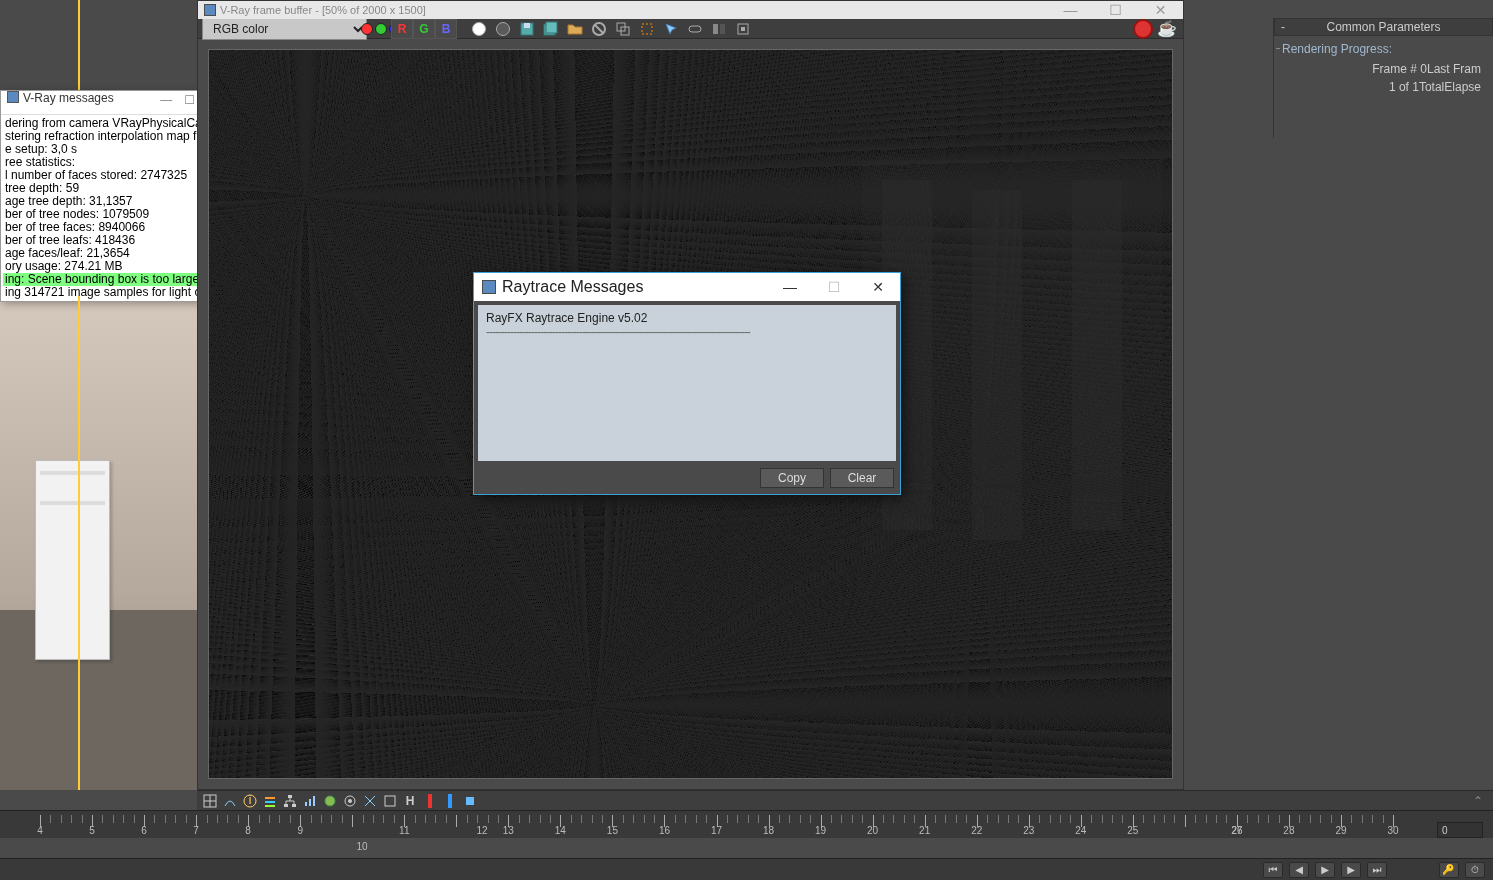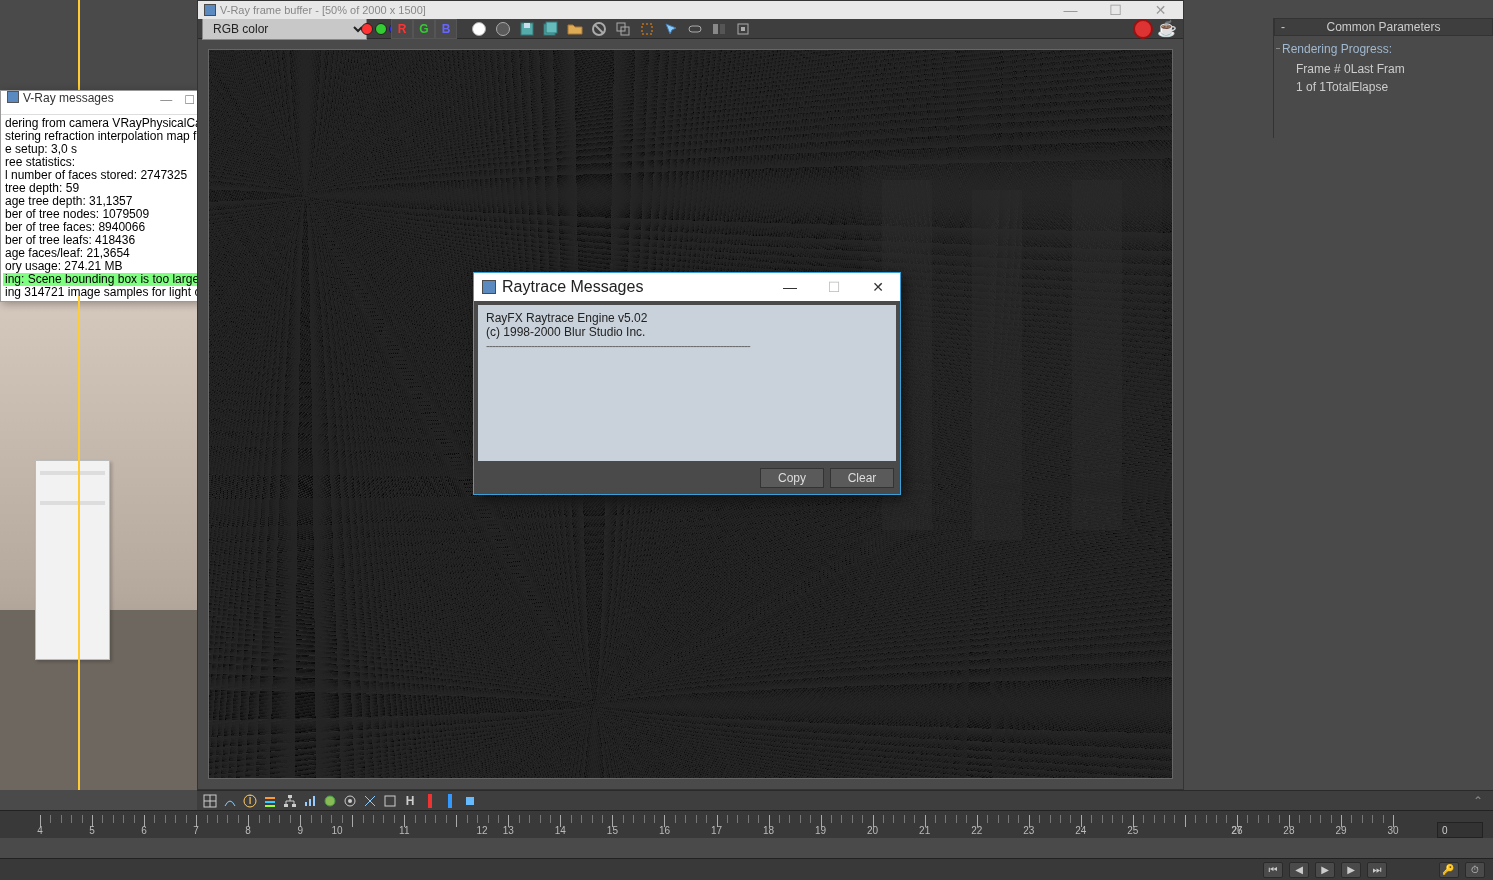--- a/index.html
+++ b/index.html
@@ -70,21 +70,21 @@
 .raytrace-footer { display: flex; justify-content: flex-end; padding: 3px 6px 6px; gap: 6px; background:#4a4a4a;}
 .raytrace-btn { width: 64px; height: 20px; background: #5a5a5a; border: 1px solid #333; color: #ddd; font-size: 12px; cursor: pointer;}
 
 
 .right-panel { position: absolute; right: 0; top: 18px; width: 220px; background: #4a4a4a; border-left: 1px solid #333; height: 120px;}
 .cp-header { height: 18px; background: #3e3e3e; display: flex; align-items: center; justify-content: center; color: #ccc; font-size: 11px; position:relative; border:1px solid #333;}
 .cp-header .minus { position:absolute; left:6px;}
 .cp-body { padding: 6px 8px; font-size: 11px; color: #ccc;}
 .cp-group-label { color: #a0b8d0; margin-bottom: 4px; position:relative;}
 .cp-group-label::before { content:''; position:absolute; left:-6px; top:6px; width:4px; height:1px; background:#888;}
-.cp-row { display: flex; justify-content: flex-start; padding: 2px 4px 2px 14px; }
+.cp-row { display: flex; justify-content: flex-end; padding: 2px 4px 2px 14px; }
 
 
 .bottom-trackbar-wrap { position:absolute; left:197px; right:0; top:790px; height:20px; background:#3e3e3e; display:flex; align-items:center; padding:0 4px; gap:2px; border-top:1px solid #2a2a2a;}
 .tb-small-btn { width:18px; height:16px; display:flex; align-items:center; justify-content:center; border:0; background:transparent; cursor:pointer; color:#ccc; border-radius:2px;}
 .tb-small-btn svg { width:14px; height:14px;}
 .red-bar { width:4px; height:14px; background:#e33;}
 .blue-bar { width:4px; height:14px; background:#39f;}
 .tb-caret { margin-left:auto; margin-right:6px; color:#888; font-size:12px;}
 
 .timeline { position:absolute; left:0; right:0; top:810px; height:28px; background:#393939; border-top:1px solid #222;}
@@ -248,21 +248,20 @@
     <span class="raytrace-title-icon"></span>
     <span class="raytrace-title">Raytrace Messages</span>
     <div class="raytrace-win-controls">
       <div>—</div>
       <div class="disabled">☐</div>
       <div>✕</div>
     </div>
   </div>
   <div class="raytrace-body">
     <div>RayFX Raytrace Engine v5.02</div>
-    <div>(c) 1998-2000 Blur Studio Inc.</div>
     <div class="raytrace-divider">----------------------------------------------------------------------------------------</div>
     <div style="height:18px"></div>
   </div>
   <div class="raytrace-footer">
     <button class="raytrace-btn">Copy</button>
     <button class="raytrace-btn">Clear</button>
   </div>
 </div>
 
 <div class="right-panel">
@@ -393,21 +392,21 @@
       <div class="tick" style="left: 268.969px;"></div>
       <div class="tick" style="left: 279.377px;"></div>
       <div class="tick" style="left: 289.785px;"></div>
       <div class="tick big" style="left: 300.192px;"></div>
       <div class="tick-label" style="left: 300.192px;">9</div>
       <div class="tick" style="left: 310.6px;"></div>
       <div class="tick" style="left: 321.008px;"></div>
       <div class="tick" style="left: 331.415px;"></div>
       <div class="tick" style="left: 341.823px;"></div>
       <div class="tick big" style="left: 352.231px;"></div>
-      <div class="tick-label" style="left: 337px;">10</div>
+      <div class="tick-label" style="left: 362px; margin-top: 16px;">10</div>
       <div class="tick" style="left: 362.638px;"></div>
       <div class="tick" style="left: 373.046px;"></div>
       <div class="tick" style="left: 383.454px;"></div>
       <div class="tick" style="left: 393.862px;"></div>
       <div class="tick big" style="left: 404.269px;"></div>
       <div class="tick-label" style="left: 404.269px;">11</div>
       <div class="tick" style="left: 414.677px;"></div>
       <div class="tick" style="left: 425.085px;"></div>
       <div class="tick" style="left: 435.492px;"></div>
       <div class="tick" style="left: 445.9px;"></div>

